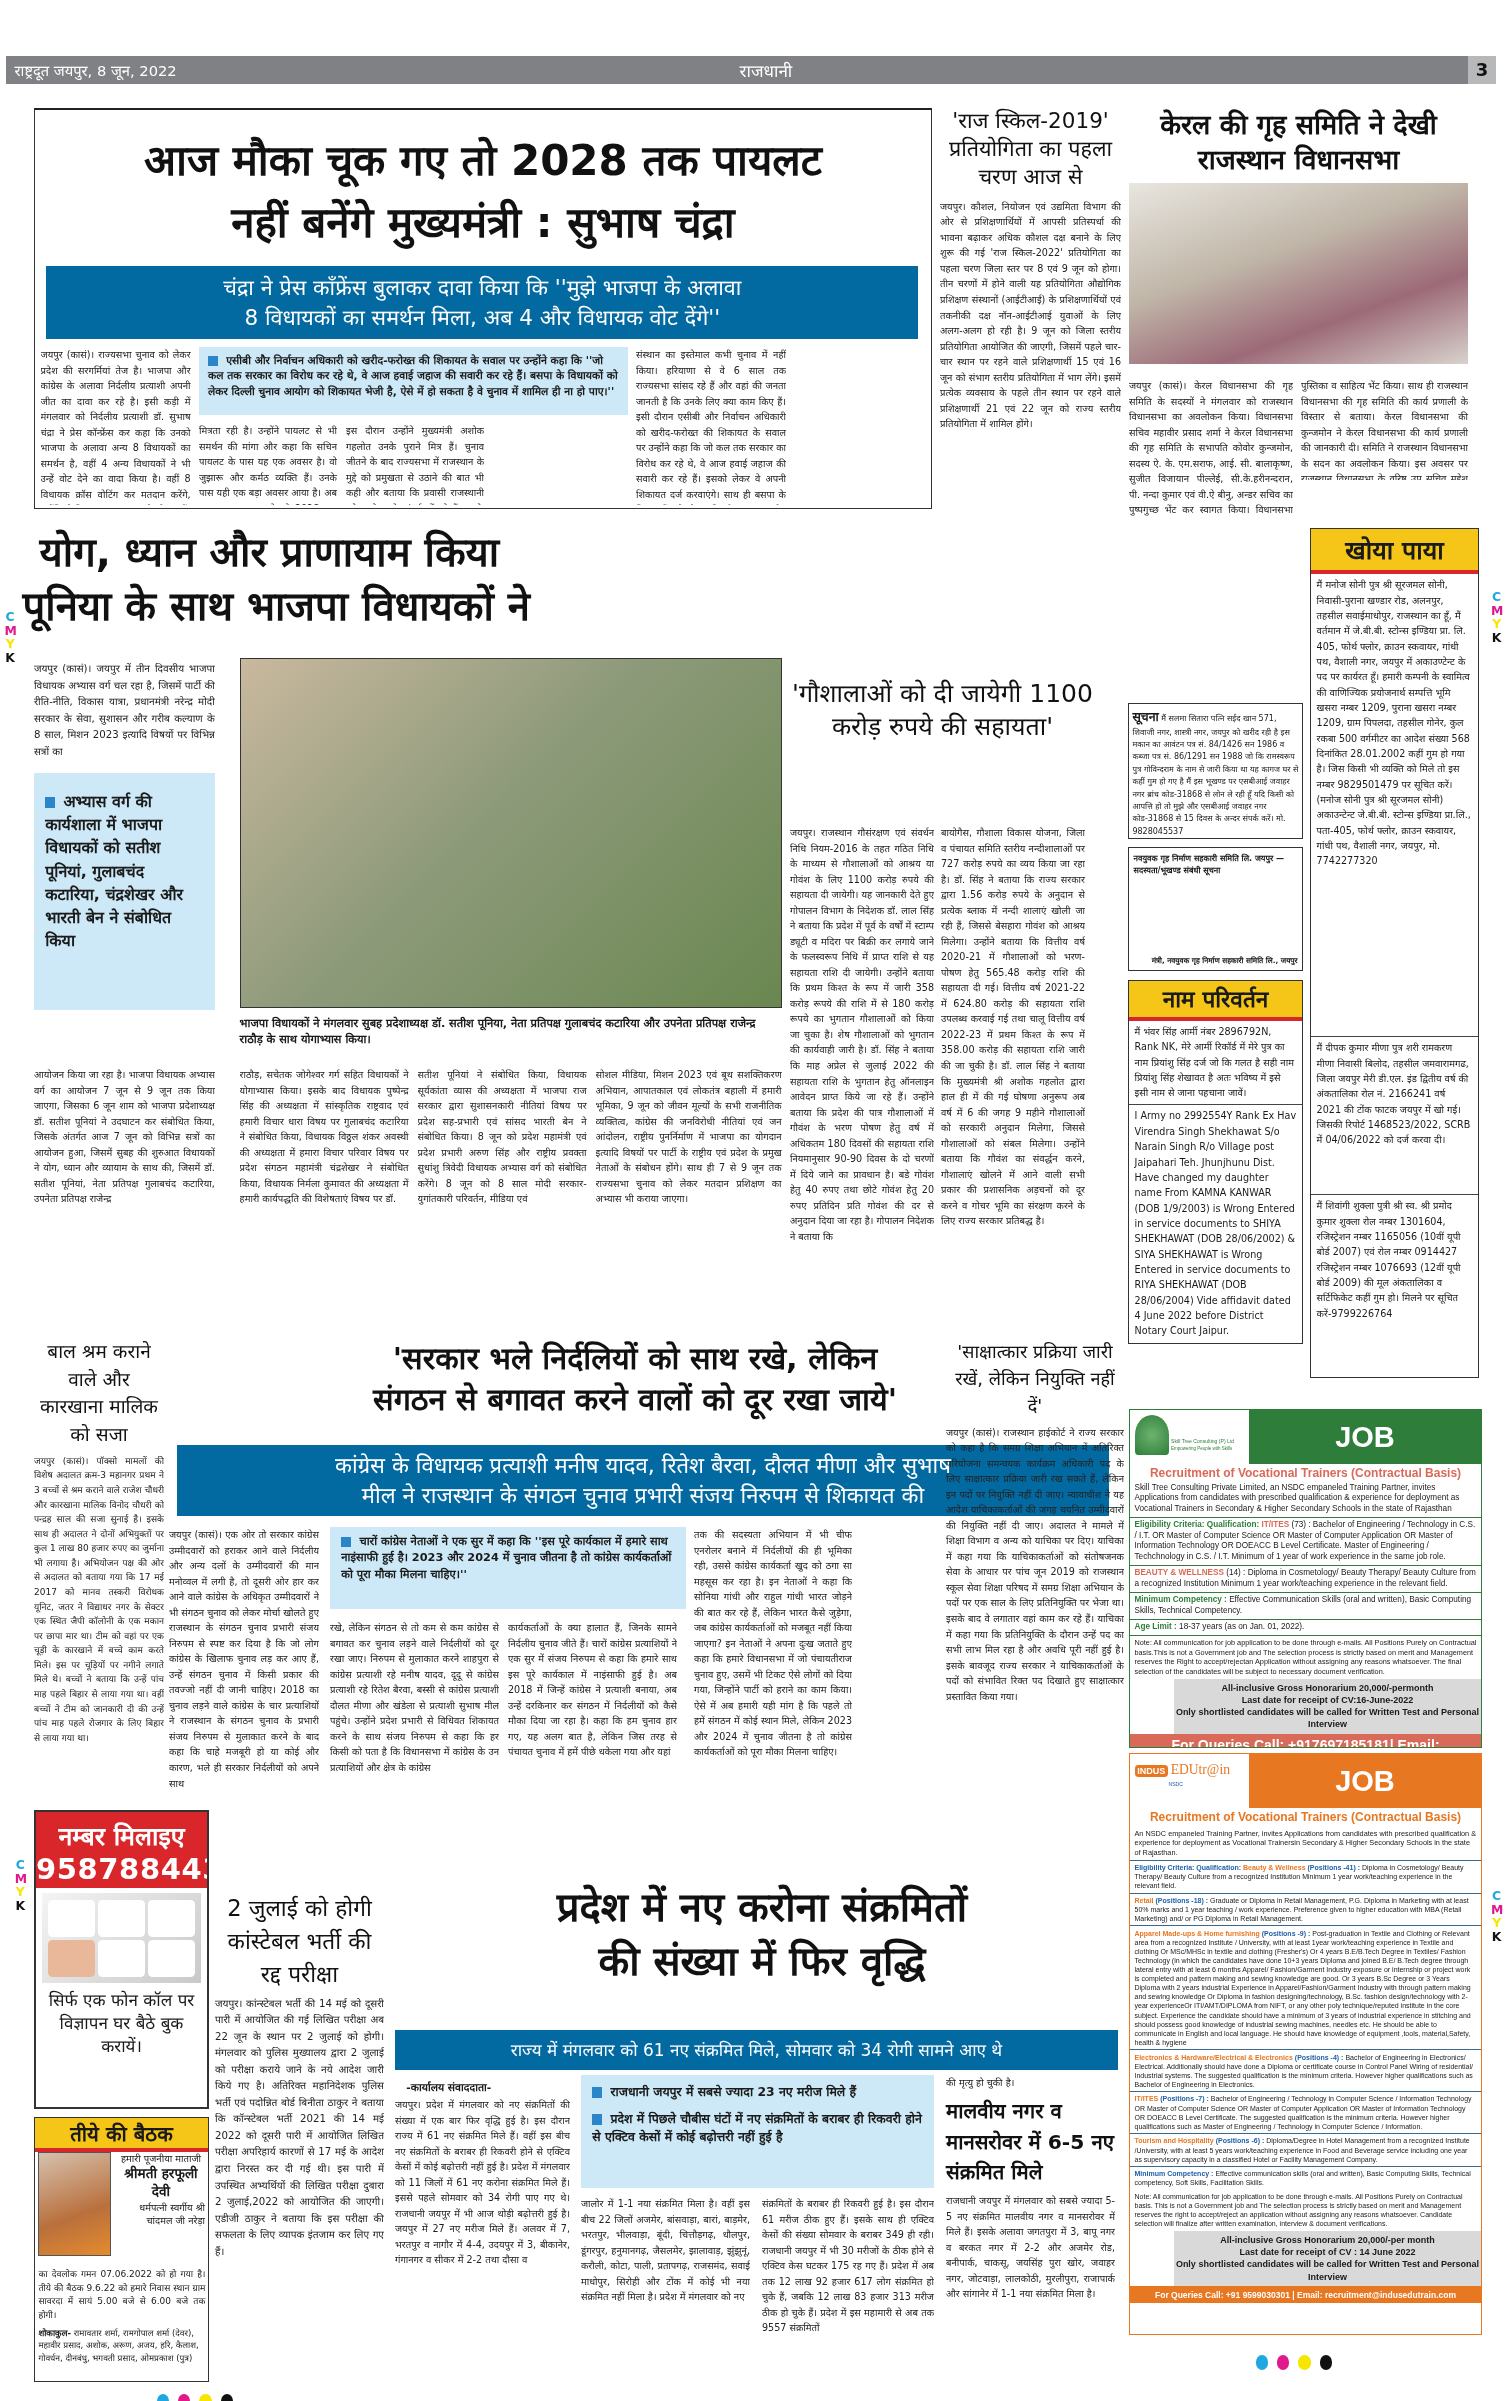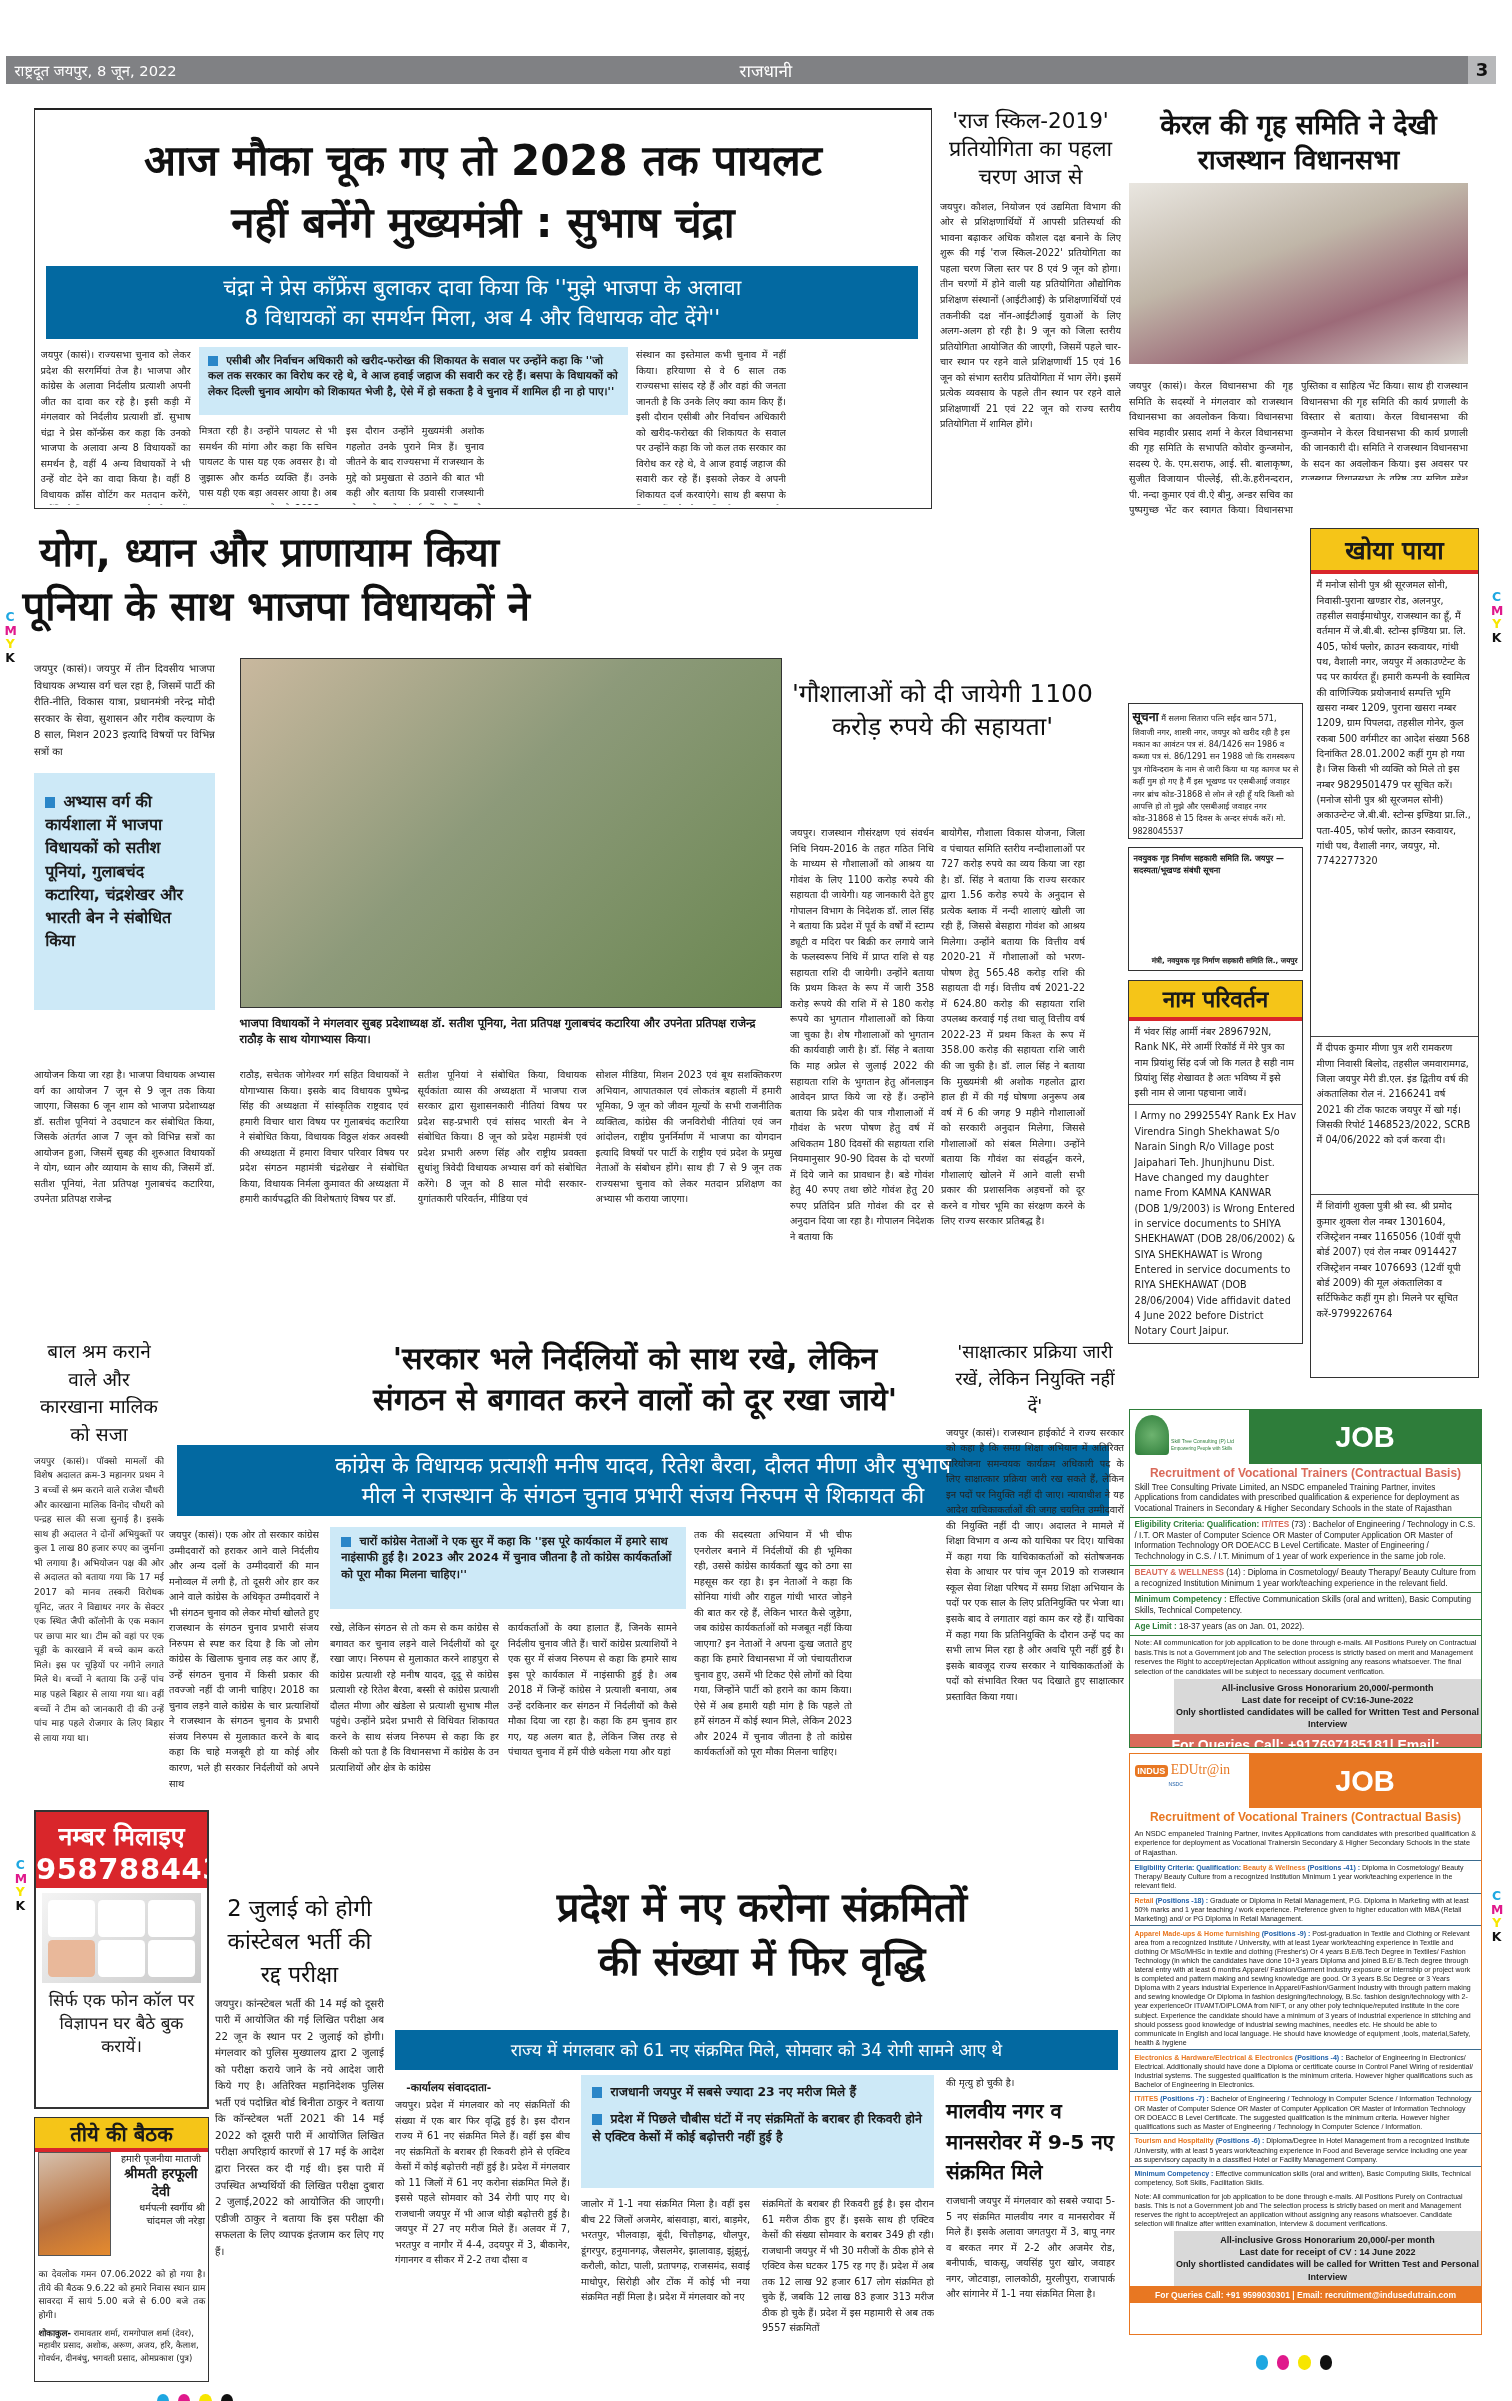--- a/index.html
+++ b/index.html
@@ -186,21 +186,21 @@
   <div style="position:absolute;left:11.3px;top:200px;font-size:10.7px;font-weight:bold;">-कार्यालय संवाददाता-</div>
   <div class="col" style="position:absolute;left:0;top:217px;width:175px;height:282px;overflow:hidden;">जयपुर। प्रदेश में मंगलवार को नए संक्रमितों की संख्या में एक बार फिर वृद्धि हुई है। इस दौरान राज्य में 61 नए संक्रमित मिले हैं। वहीं इस बीच नए संक्रमितों के बराबर ही रिकवरी होने से एक्टिव केसों में कोई बढ़ोत्तरी नहीं हुई है। प्रदेश में मंगलवार को 11 जिलों में 61 नए करोना संक्रमित मिले हैं। इससे पहले सोमवार को 34 रोगी पाए गए थे। राजधानी जयपुर में भी आज थोड़ी बढ़ोत्तरी हुई है। जयपुर में 27 नए मरीज मिले हैं। अलवर में 7, भरतपुर व नागौर में 4-4, उदयपुर में 3, बीकानेर, गंगानगर व सीकर में 2-2 तथा दौसा व</div>
   <div class="lightbox" style="position:absolute;left:186px;top:195px;width:353px;height:113px;padding:8px 11.3px;font-size:12.4px;">
     <div><span class="bullet"></span><span>राजधानी जयपुर में सबसे ज्यादा 23 नए मरीज मिले हैं</span></div>
     <div style="margin-top:9px;"><span class="bullet"></span><span>प्रदेश में पिछले चौबीस घंटों में नए संक्रमितों के बराबर ही रिकवरी होने से एक्टिव केसों में कोई बढ़ोत्तरी नहीं हुई है</span></div>
   </div>
   <div class="col" style="position:absolute;left:186px;top:316px;width:169px;height:184px;overflow:hidden;">जालोर में 1-1 नया संक्रमित मिला है। वहीं इस बीच 22 जिलों अजमेर, बांसवाड़ा, बारां, बाड़मेर, भरतपुर, भीलवाड़ा, बूंदी, चित्तौड़गढ़, धौलपुर, डूंगरपुर, हनुमानगढ़, जैसलमेर, झालावाड़, झुंझुनूं, करौली, कोटा, पाली, प्रतापगढ़, राजसमंद, सवाई माधोपुर, सिरोही और टोंक में कोई भी नया संक्रमित नहीं मिला है। प्रदेश में मंगलवार को नए</div>
   <div class="col" style="position:absolute;left:367px;top:316px;width:172px;height:184px;overflow:hidden;">संक्रमितों के बराबर ही रिकवरी हुई है। इस दौरान 61 मरीज ठीक हुए हैं। इसके साथ ही एक्टिव केसों की संख्या सोमवार के बराबर 349 ही रही। राजधानी जयपुर में भी 30 मरीजों के ठीक होने से एक्टिव केस घटकर 175 रह गए हैं। प्रदेश में अब तक 12 लाख 92 हजार 617 लोग संक्रमित हो चुके हैं, जबकि 12 लाख 83 हजार 313 मरीज ठीक हो चुके हैं। प्रदेश में इस महामारी से अब तक 9557 संक्रमितों</div>
   <div style="position:absolute;left:551px;top:195px;width:169px;">
     <div class="col">की मृत्यु हो चुकी है।</div>
-    <div class="h-light" style="font-size:20.3px;font-weight:bold;text-align:left;line-height:1.5;margin:5.6px 0;">मालवीय नगर व मानसरोवर में 9-5 नए संक्रमित मिले</div>
+    <div class="h-light" style="font-size:20.3px;font-weight:bold;text-align:left;line-height:1.5;margin:5.6px 0;">मालवीय नगर व मानसरोवर में 6-5 नए संक्रमित मिले</div>
     <div class="col" style="height:169px;overflow:hidden;">राजधानी जयपुर में मंगलवार को सबसे ज्यादा 5-5 नए संक्रमित मालवीय नगर व मानसरोवर में मिले हैं। इसके अलावा जगतपुरा में 3, बापू नगर व बरकत नगर में 2-2 और अजमेर रोड, बनीपार्क, चाकसू, जयसिंह पुरा खोर, जवाहर नगर, जोटवाड़ा, लालकोठी, मुरलीपुरा, राजापार्क और सांगानेर में 1-1 नया संक्रमित मिला है।</div>
   </div>
 </div>
 
 <div class="abs job" style="left:1129px;top:1409px;width:353px;height:339px;overflow:hidden;">
   <div style="display:flex;height:54px;">
     <div style="width:119px;position:relative;">
       <div style="position:absolute;left:4.5px;top:4.5px;width:34px;height:40px;border-radius:50% 50% 10% 10%;background:radial-gradient(circle,#6db36f,#2e7d3a);"></div>
       <div style="position:absolute;left:41px;top:28px;font-size:5.1px;color:#2e7d3a;">Skill Tree Consulting (P) Ltd</div>
       <div style="position:absolute;left:41px;top:36px;font-size:4.5px;color:#2e7d3a;">Empowering People with Skills</div>

